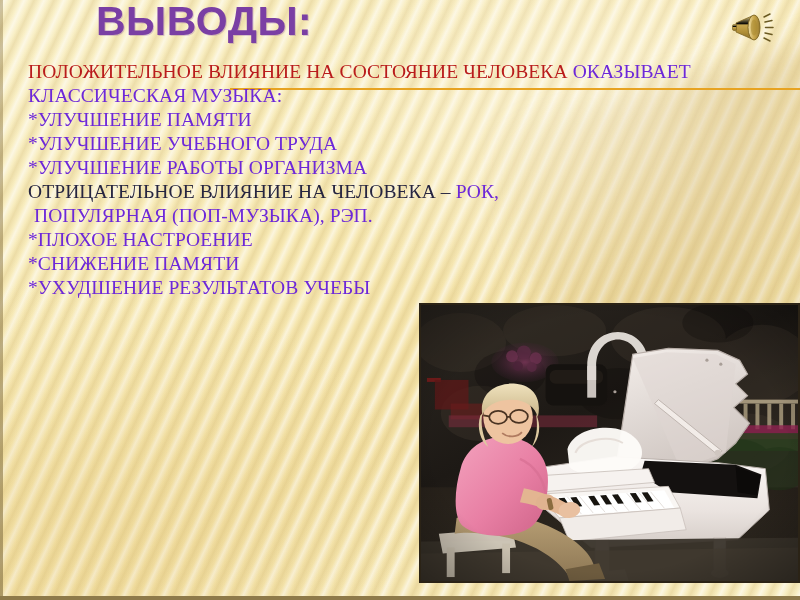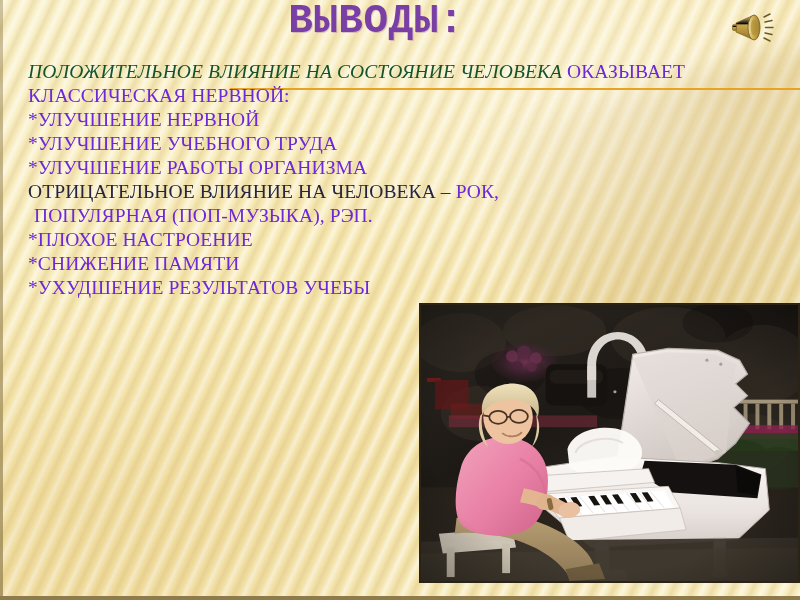--- a/index.html
+++ b/index.html
@@ -62,29 +62,28 @@
     width: 3px;
     background: linear-gradient(to bottom, rgba(150,130,80,0.45), rgba(150,130,80,0.75));
   }
 
   
   .title {
     position: absolute;
     left: 96px;
     top: 2px;
     width: 560px;
-    font-family: Liberation Mono, monospace;
+    font-family: Liberation Sans, sans-serif;
     font-size: 41px;
     font-weight: 700;
     line-height: 0.96;
     color: #7a3fa4;
     letter-spacing: 0.5px;
     text-shadow: 1px 1px 0 rgba(120,60,160,0.25);
     z-index: 6;
-    text-align: center;
   }
 
   
   .rule {
     position: absolute;
     left: 230px;
     right: 0;
     top: 88px;
     height: 2px;
     background: #e7a321;
@@ -99,21 +98,21 @@
     width: 700px;
     z-index: 4;
   }
   .line {
     font-family: "Liberation Serif", serif;
     font-size: 19.5px;
     line-height: 24px;
     white-space: nowrap;
     letter-spacing: 0.1px;
   }
-  .c-red    { color: #14532d; font-style: italic; }
+  .c-red    { color: #b91c1c; }
   .c-purple { color: #6d28d9; }
   .c-dark   { color: #262540; }
   .indent1  { padding-left: 6px; font-family: Liberation Serif, serif; }
 
   
   .speaker {
     position: absolute;
     right: 12px;
     top: 6px;
     width: 58px;
@@ -181,22 +180,22 @@
         <line x1="35" y1="16" x2="42" y2="14.5"></line>
         <line x1="35.5" y1="21.5" x2="43" y2="21.5"></line>
         <line x1="35" y1="27" x2="42" y2="28.5"></line>
         <line x1="34" y1="32" x2="40" y2="35"></line>
       </g>
     </svg>
   </div>
 
   <div class="body-block">
     <div class="line"><span class="c-red">ПОЛОЖИТЕЛЬНОЕ ВЛИЯНИЕ НА СОСТОЯНИЕ ЧЕЛОВЕКА</span><span class="c-purple"> ОКАЗЫВАЕТ</span></div>
-    <div class="line c-purple">КЛАССИЧЕСКАЯ НЕРВНОЙ:</div>
-    <div class="line c-purple">*УЛУЧШЕНИЕ НЕРВНОЙ</div>
+    <div class="line c-purple">КЛАССИЧЕСКАЯ МУЗЫКА:</div>
+    <div class="line c-purple">*УЛУЧШЕНИЕ ПАМЯТИ</div>
     <div class="line c-purple">*УЛУЧШЕНИЕ УЧЕБНОГО ТРУДА</div>
     <div class="line c-purple">*УЛУЧШЕНИЕ РАБОТЫ ОРГАНИЗМА</div>
     <div class="line"><span class="c-dark">ОТРИЦАТЕЛЬНОЕ ВЛИЯНИЕ НА ЧЕЛОВЕКА – </span><span class="c-purple">РОК,</span></div>
     <div class="line c-purple indent1"> ПОПУЛЯРНАЯ (ПОП-МУЗЫКА), РЭП.</div>
     <div class="line c-purple">*ПЛОХОЕ НАСТРОЕНИЕ</div>
     <div class="line c-purple">*СНИЖЕНИЕ ПАМЯТИ</div>
     <div class="line c-purple">*УХУДШЕНИЕ РЕЗУЛЬТАТОВ УЧЕБЫ</div>
   </div>
 
   <div class="photo">

